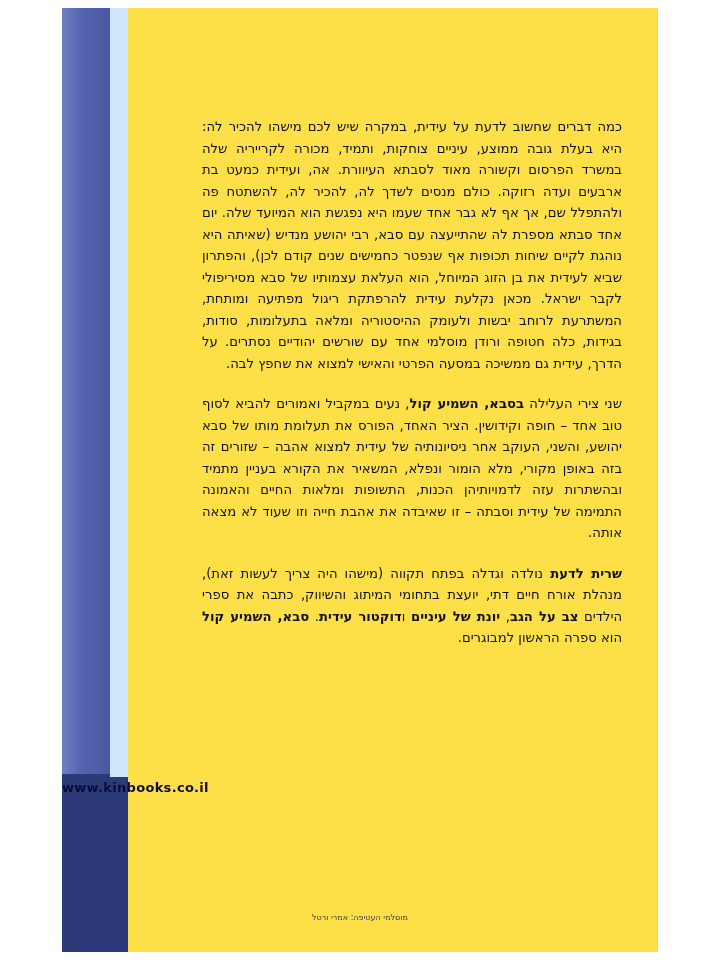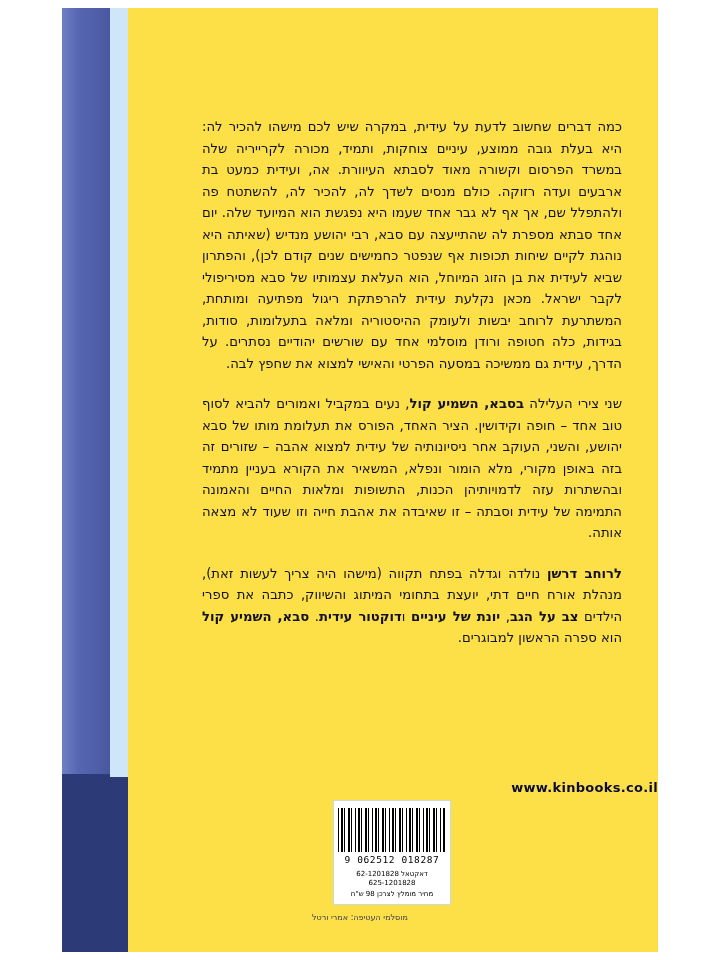--- a/index.html
+++ b/index.html
@@ -77,21 +77,21 @@
     margin: 0 0 19px 0;
   }
   #blurb p:last-child { margin-bottom: 0; }
 
   
   #publisher-url {
     position: absolute;
     left: 0;
     right: 0;
     top: 772px;
-    text-align: right;
+    text-align: left;
     direction: ltr;
     font-family: "DejaVu Sans", sans-serif;
     font-size: 13px;
     font-weight: bold;
     letter-spacing: 0.3px;
     color: #0b0b3a;
   }
 
   
   #barcode-block {
@@ -171,28 +171,21 @@
 <div id="book-back-cover">
 
   <div class="spine-outer"></div>
   <div class="spine-inner"></div>
   <div class="spine-foot-line"></div>
   <div class="spine-foot"></div>
 
   <div id="blurb">
     <p>כמה דברים שחשוב לדעת על עידית, במקרה שיש לכם מישהו להכיר לה: היא בעלת גובה ממוצע, עיניים צוחקות, ותמיד, מכורה לקרייריה שלה במשרד הפרסום וקשורה מאוד לסבתא העיוורת. אה, ועידית כמעט בת ארבעים ועדה רזוקה. כולם מנסים לשדך לה, להכיר לה, להשתטח פה ולהתפלל שם, אך אף לא גבר אחד שעמו היא נפגשת הוא המיועד שלה. יום אחד סבתא מספרת לה שהתייעצה עם סבא, רבי יהושע מנדיש (שאיתה היא נוהגת לקיים שיחות תכופות אף שנפטר כחמישים שנים קודם לכן), והפתרון שביא לעידית את בן הזוג המיוחל, הוא העלאת עצמותיו של סבא מסיריפולי לקבר ישראל. מכאן נקלעת עידית להרפתקת ריגול מפתיעה ומותחת, המשתרעת לרוחב יבשות ולעומק ההיסטוריה ומלאה בתעלומות, סודות, בגידות, כלה חטופה ורודן מוסלמי אחד עם שורשים יהודיים נסתרים. על הדרך, עידית גם ממשיכה במסעה הפרטי והאישי למצוא את שחפץ לבה.</p>
     <p>שני צירי העלילה <b>בסבא, השמיע קול</b>, נעים במקביל ואמורים להביא לסוף טוב אחד – חופה וקידושין. הציר האחד, הפורס את תעלומת מותו של סבא יהושע, והשני, העוקב אחר ניסיונותיה של עידית למצוא אהבה – שזורים זה בזה באופן מקורי, מלא הומור ונפלא, המשאיר את הקורא בעניין מתמיד ובהשתרות עזה לדמויותיהן הכנות, התשופות ומלאות החיים והאמונה התמימה של עידית וסבתה – זו שאיבדה את אהבת חייה וזו שעוד לא מצאה אותה.</p>
-    <p><b>לרוחב דרשן</b> נולדה וגדלה בפתח תקווה (מישהו היה צריך לעשות זאת), מנהלת אורח חיים דתי, יועצת בתחומי המיתוג והשיווק, כתבה את ספרי הילדים <b>צב על הגב</b>, <b>יונת של עיניים</b> ו<b>דוקטור עידית</b>. <b>סבא, השמיע קול</b> הוא ספרה הראשון למבוגרים.</p>
+    <p><b>שרית לדעת</b> נולדה וגדלה בפתח תקווה (מישהו היה צריך לעשות זאת), מנהלת אורח חיים דתי, יועצת בתחומי המיתוג והשיווק, כתבה את ספרי הילדים <b>צב על הגב</b>, <b>יונת של עיניים</b> ו<b>דוקטור עידית</b>. <b>סבא, השמיע קול</b> הוא ספרה הראשון למבוגרים.</p>
   </div>
 
   <div id="publisher-url">www.kinbooks.co.il</div>
 
-  <div id="barcode-block">
-    <div class="barcode-bars"></div>
-    <div class="barcode-number">9 062512 018287</div>
-    <div class="barcode-sub1">דאקטאל 62-1201828</div>
-    <div class="barcode-sub2">625-1201828</div>
-    <div class="barcode-sub3">מחיר מומלץ לצרכן 98 ש"ח</div>
-  </div>
 
   <div id="credits">מוסלמי העטיפה: אמרי ורטל</div>
 
 </div>
 
 </body></html>

